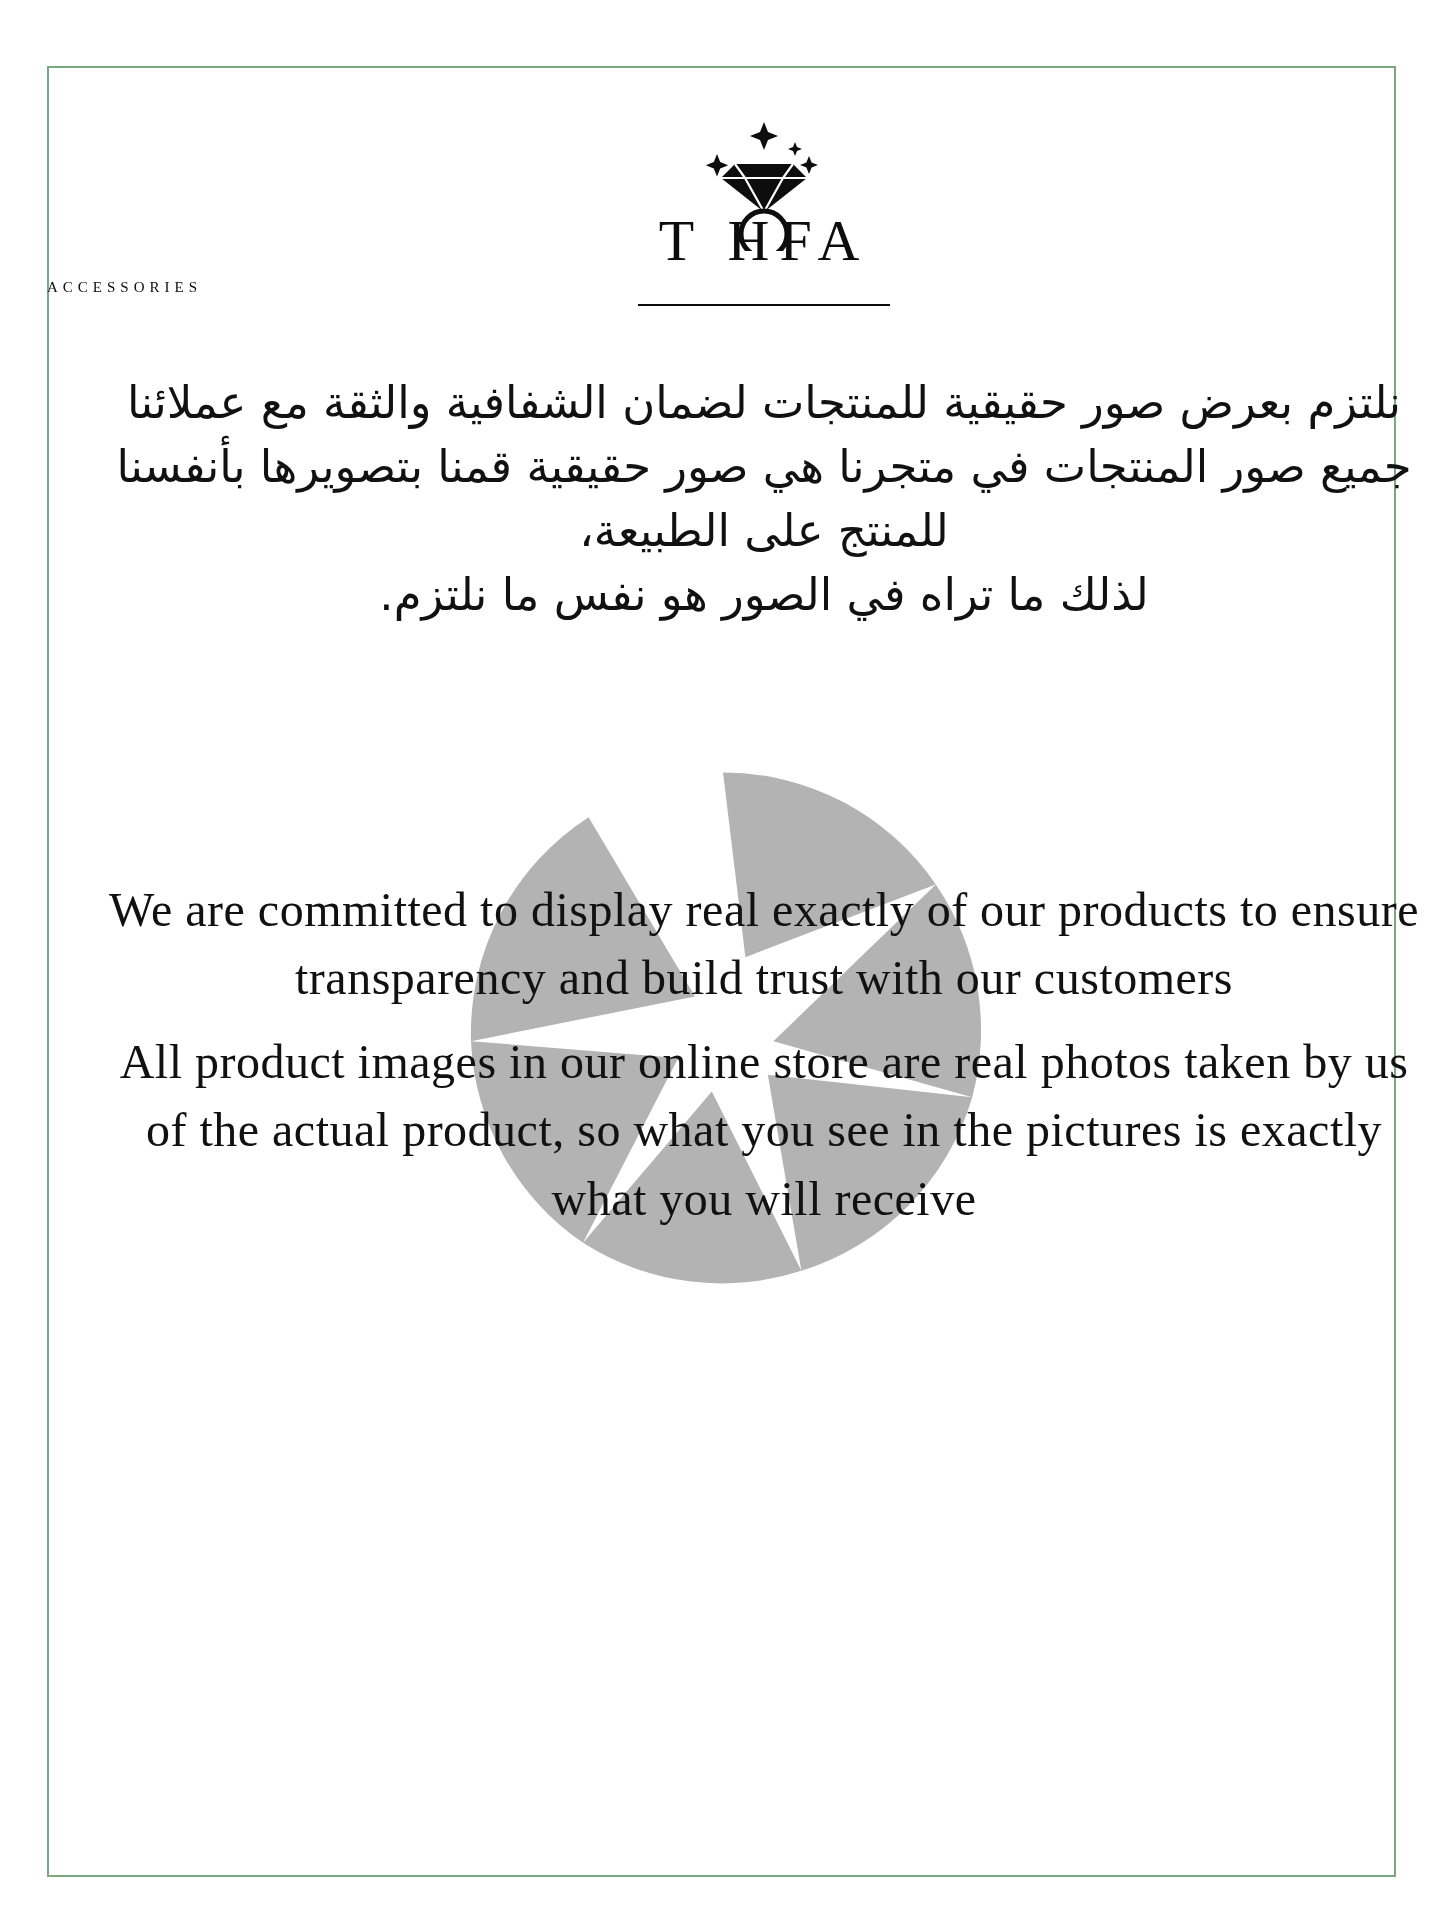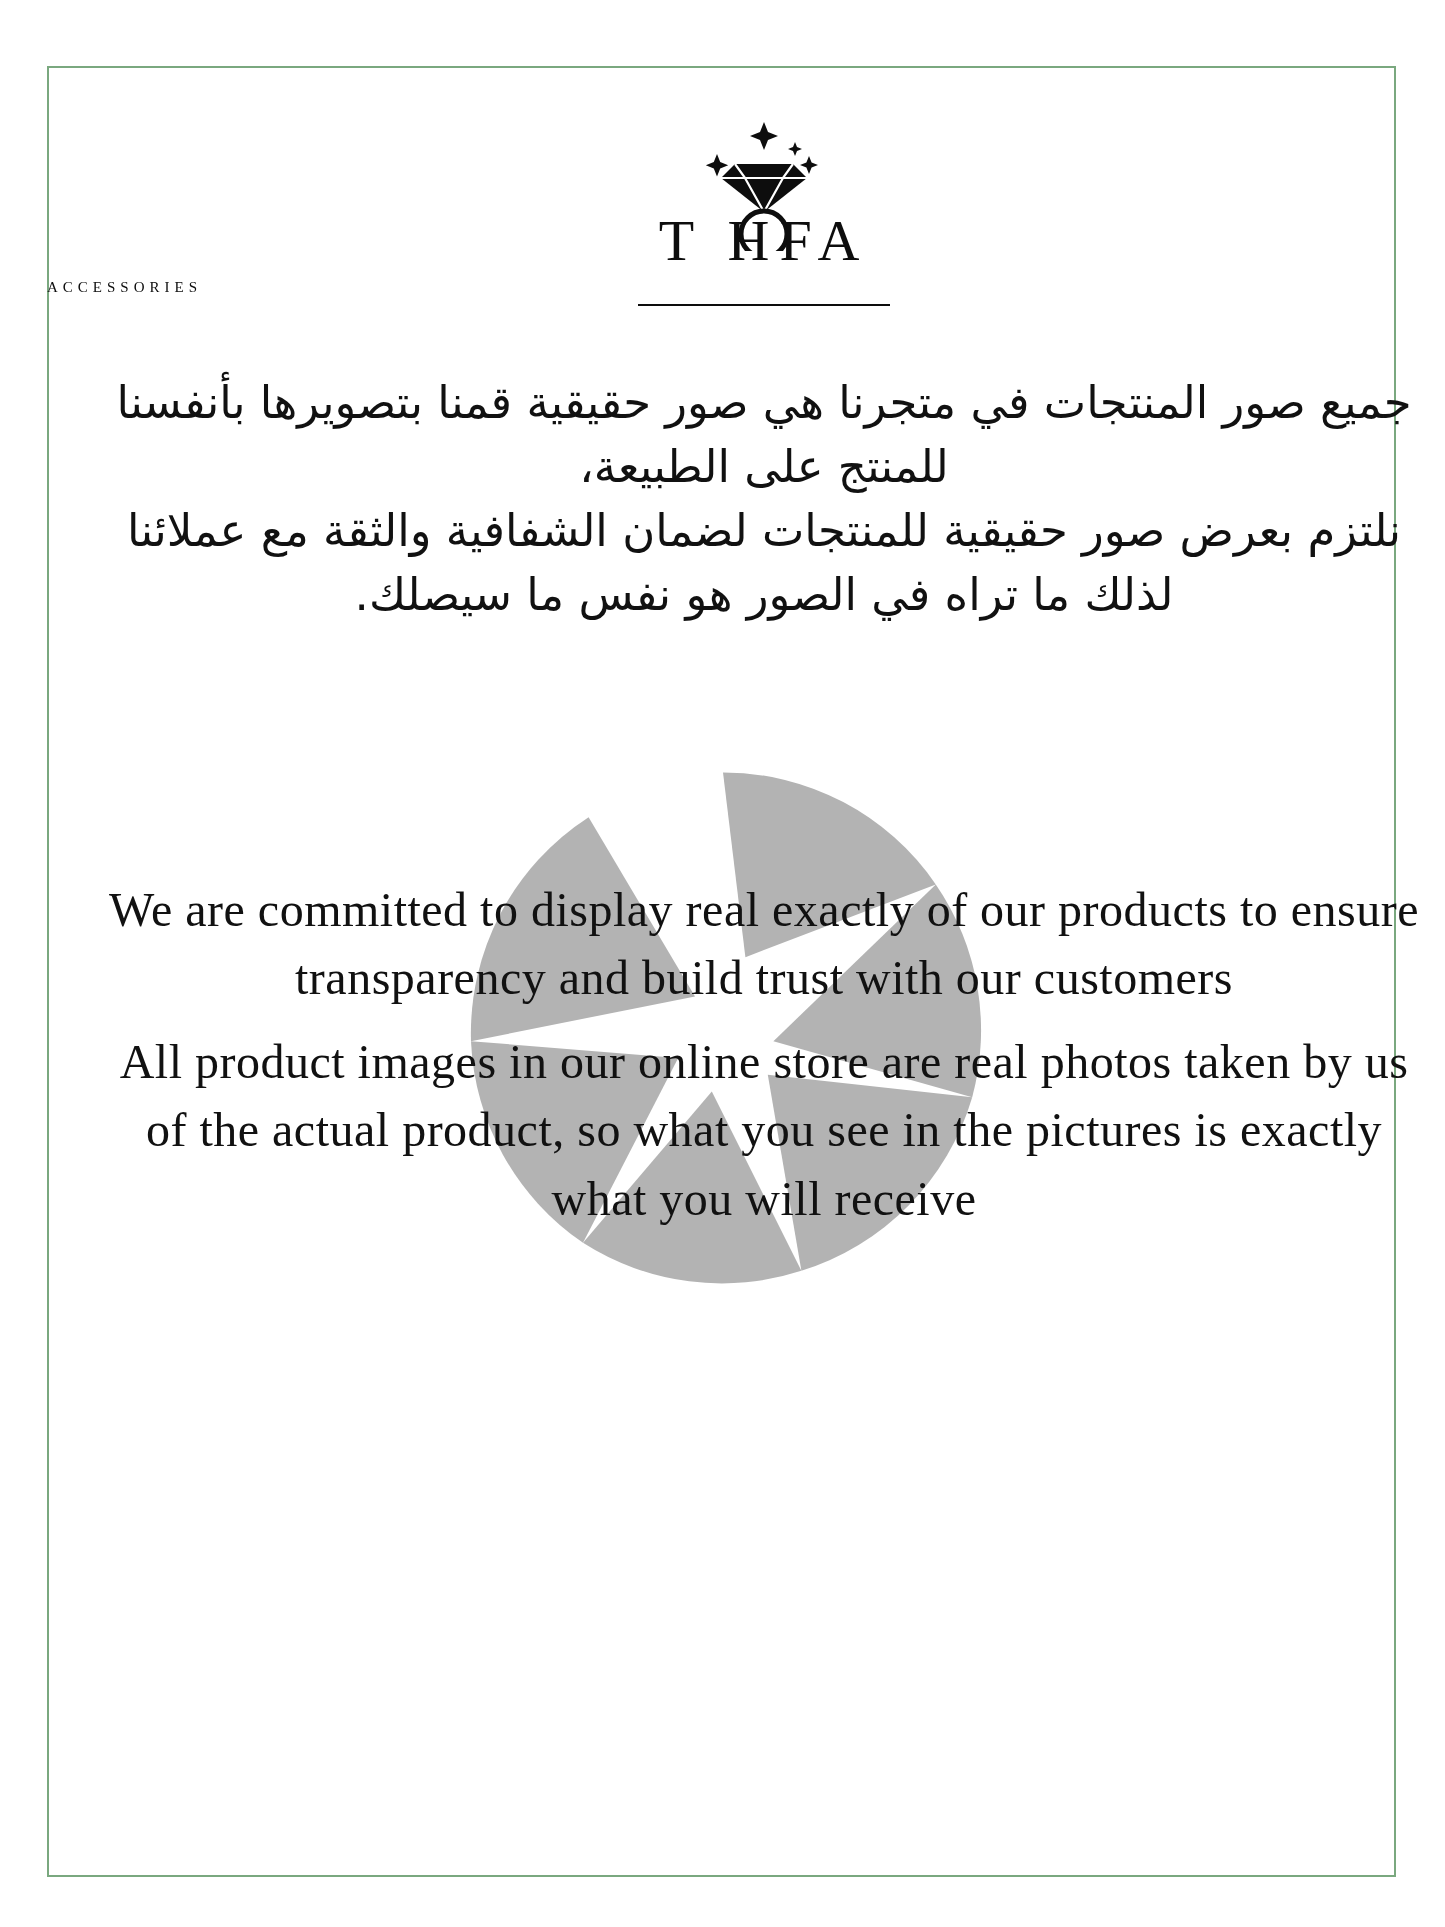--- a/index.html
+++ b/index.html
@@ -178,23 +178,23 @@
           </g>
           <circle cx="125" cy="118" r="23" fill="none" stroke="#0d0d0d" stroke-width="5"></circle>
         </svg>
       </div>
       <div class="logo-word">T    HFA</div>
       <div class="logo-sub">ACCESSORIES</div>
       <div class="logo-underline"></div>
     </div>
 
     <div class="arabic">
+      <p>نلتزم بعرض صور حقيقية للمنتجات  لضمان الشفافية والثقة مع عملائنا</p>
       <p>جميع صور المنتجات في متجرنا هي صور حقيقية قمنا بتصويرها بأنفسنا للمنتج على الطبيعة،</p>
-      <p>نلتزم بعرض صور حقيقية للمنتجات  لضمان الشفافية والثقة مع عملائنا</p>
-      <p>لذلك ما تراه في الصور هو نفس ما سيصلك.</p>
+      <p>لذلك ما تراه في الصور هو نفس ما نلتزم.</p>
     </div>
 
     <div class="english">
       <p class="para1">We are committed to display real exactly of our products to ensure transparency and build trust with our customers</p>
       <p class="para2">All product images in our online store are real photos taken by us of the actual product, so what you see in the pictures is exactly what you will receive</p>
     </div>
 
   </div>
 </div>
 

